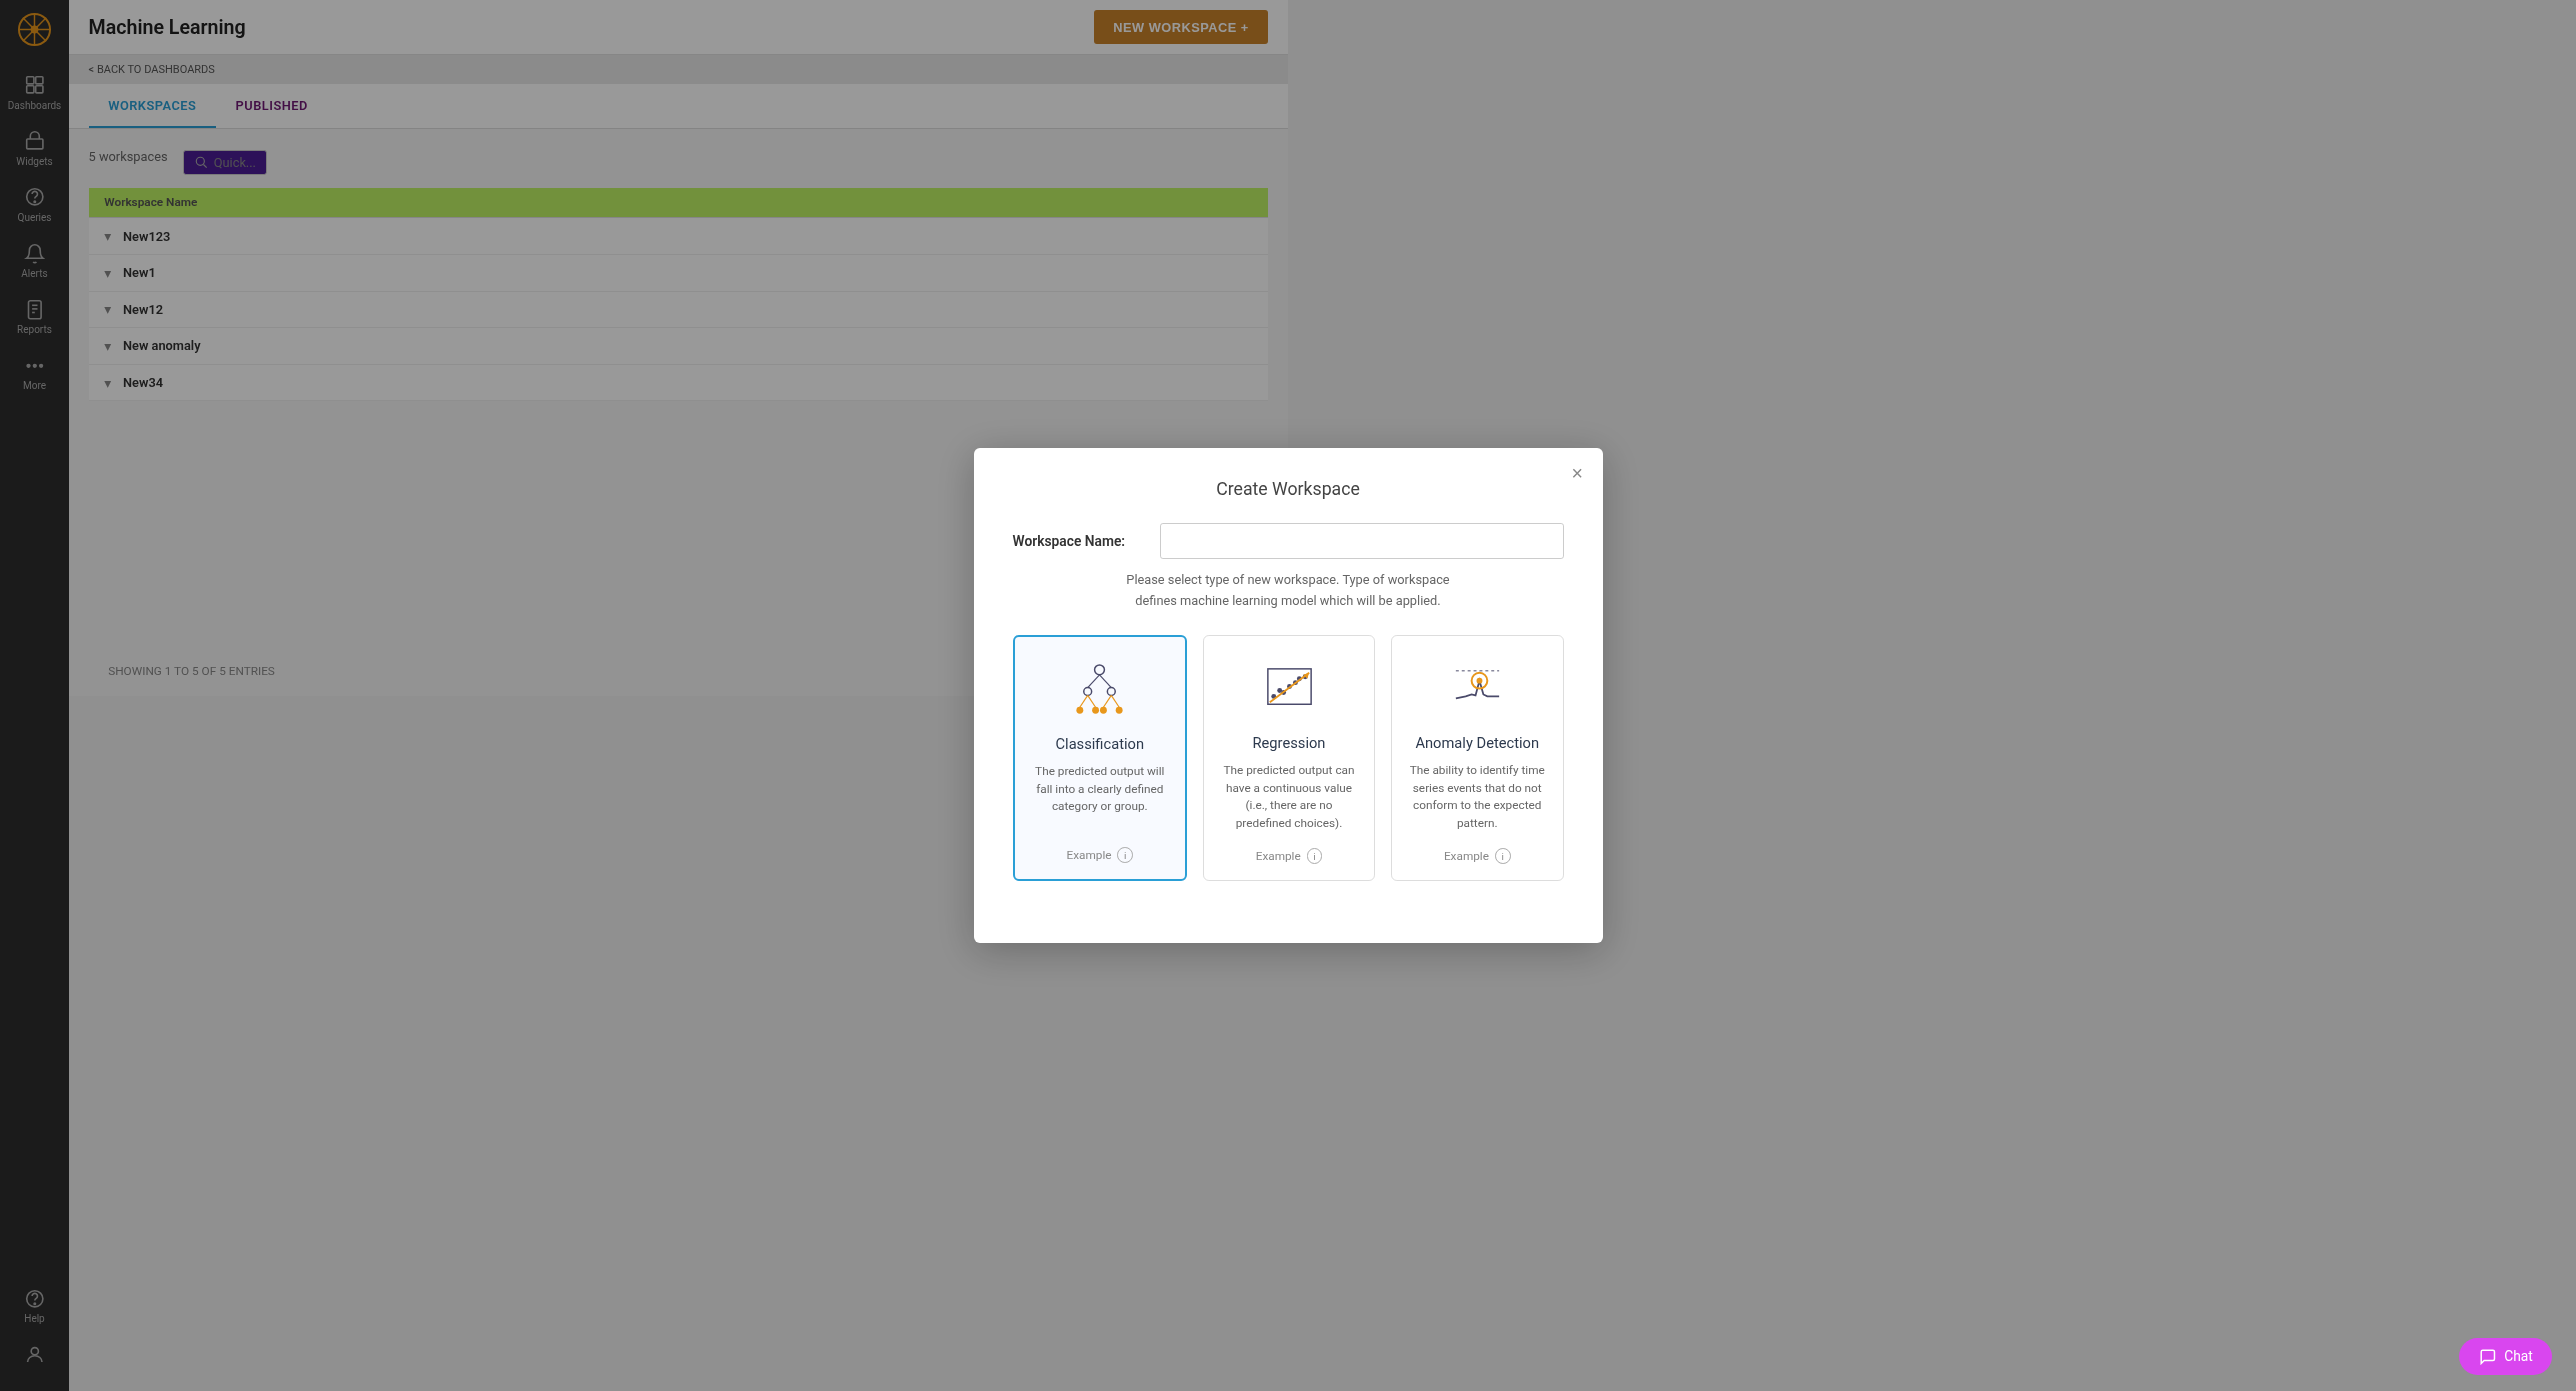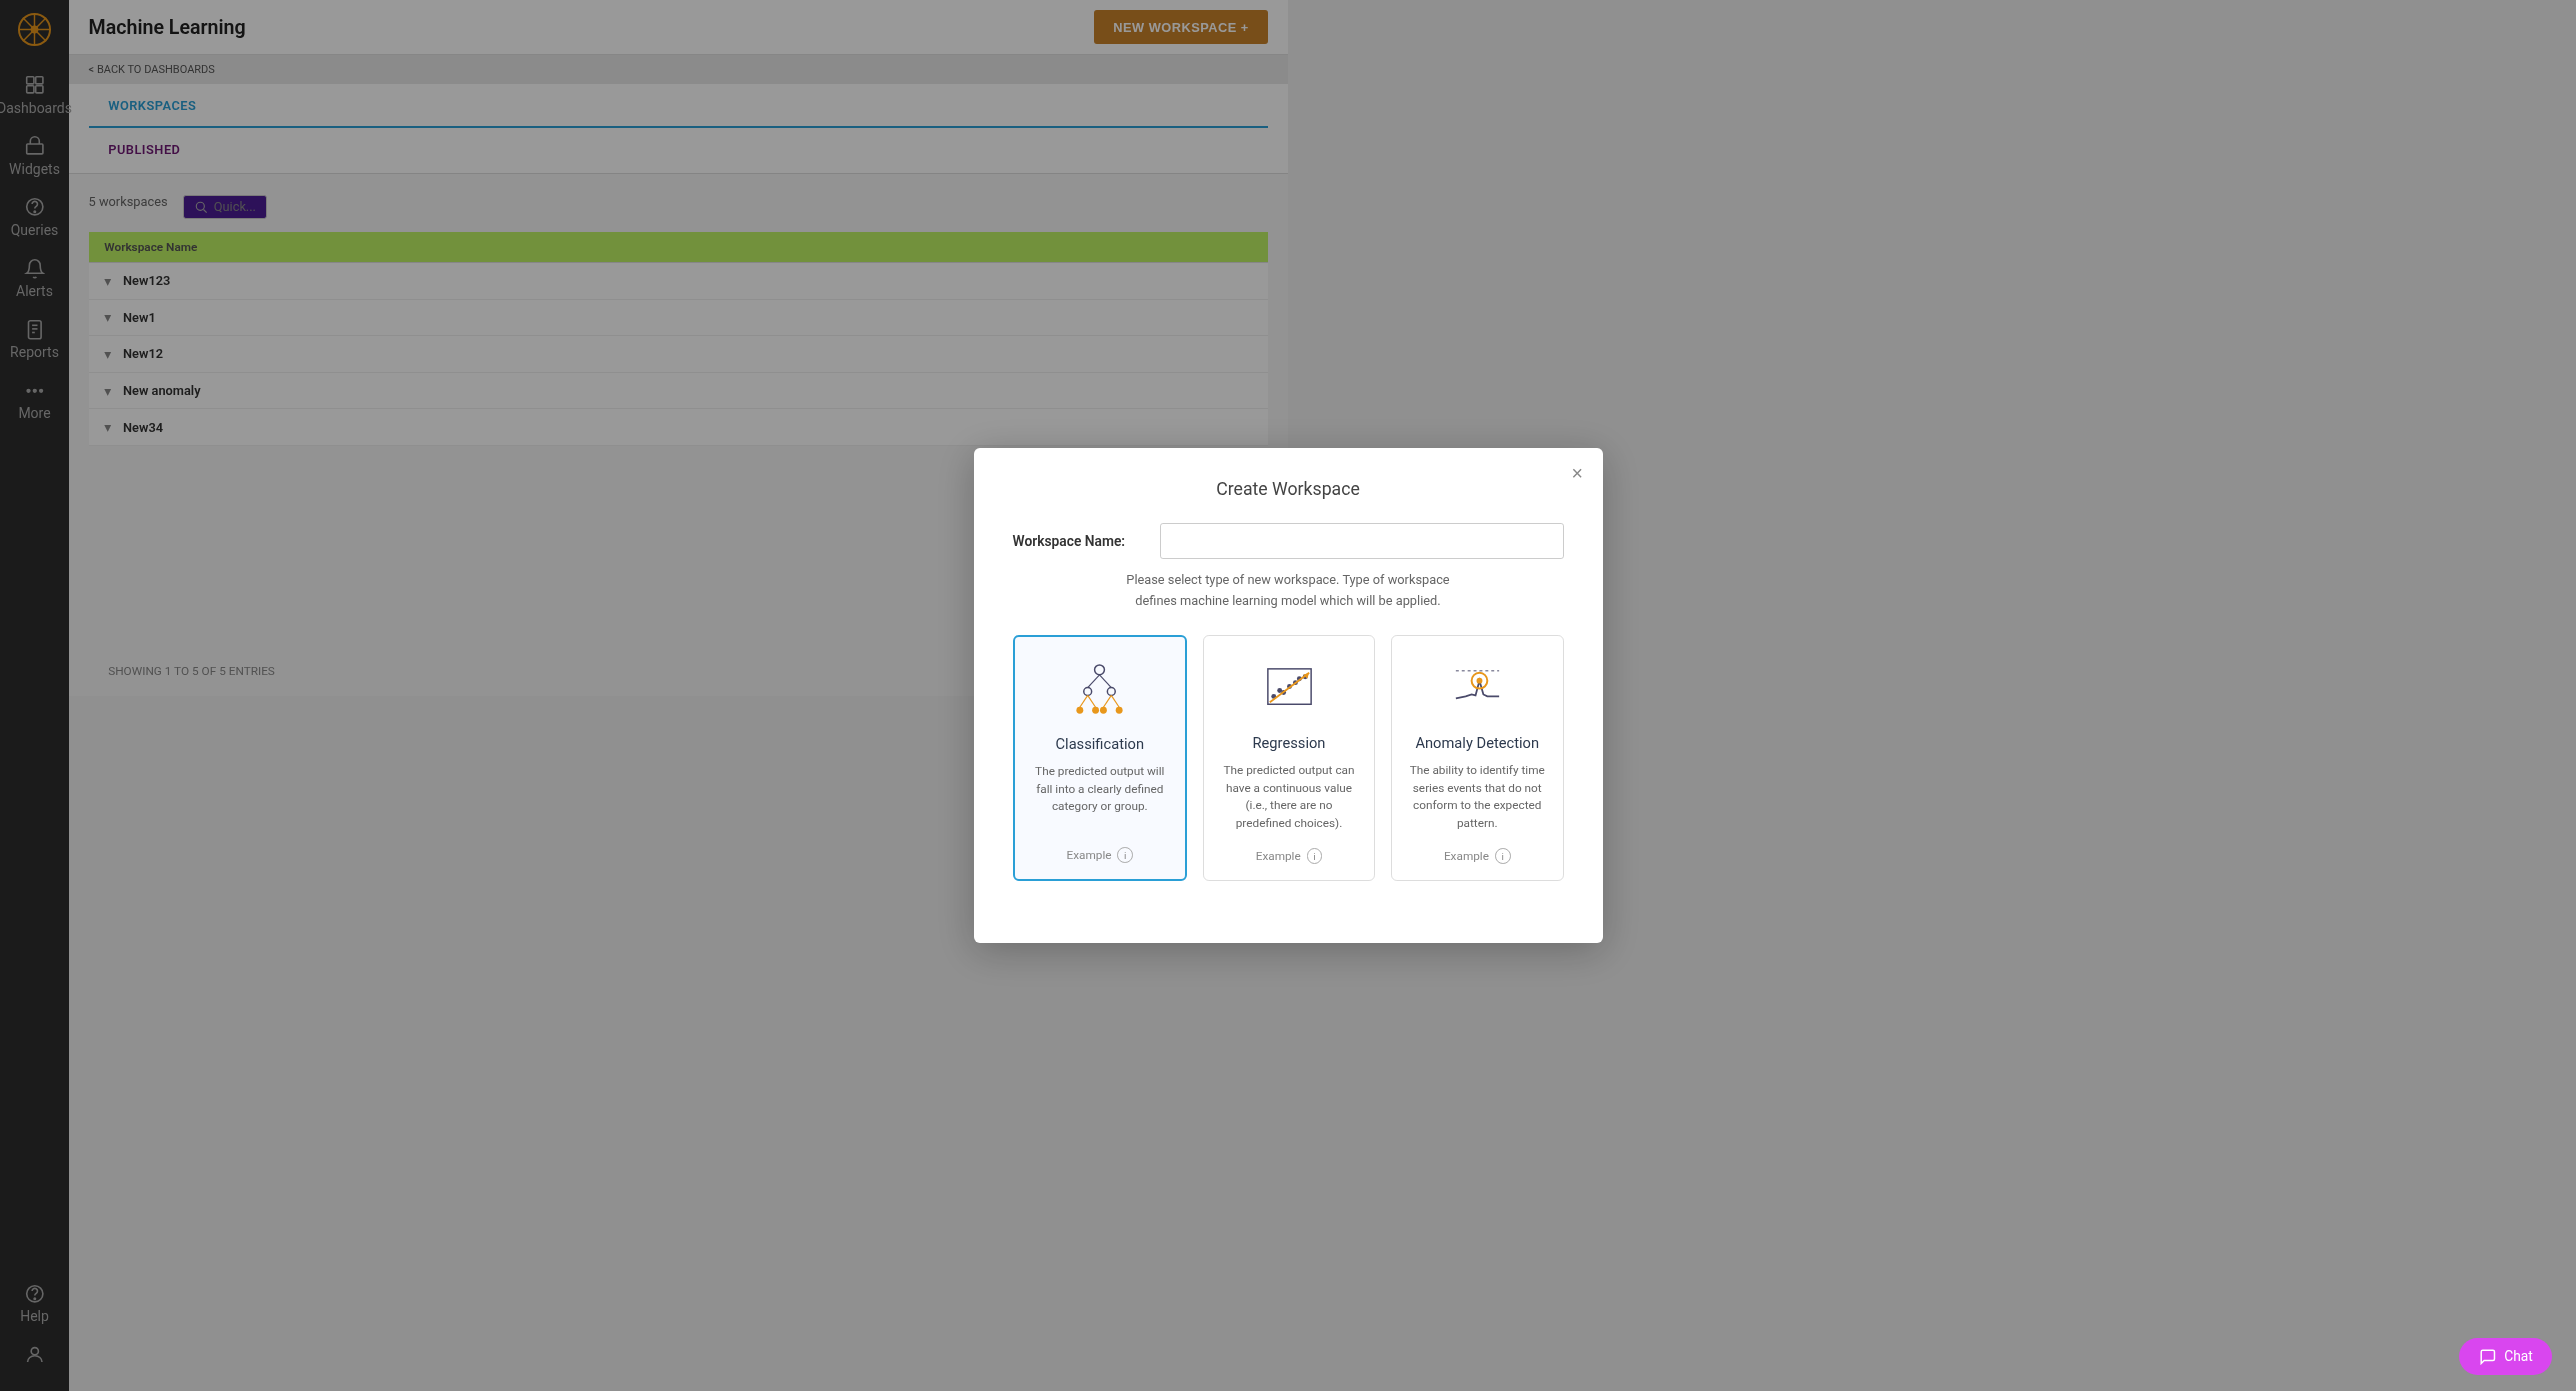--- a/index.html
+++ b/index.html
@@ -10,21 +10,21 @@
       position: fixed; left: 0; top: 0; width: 69px; height: 100%;
       background: #2d2d2d; display: flex; flex-direction: column; align-items: center;
       padding-top: 9.8px; z-index: 10;
     }
     .sidebar-logo {
       width: 39px; height: 39px; margin-bottom: 15.7px; display: flex; align-items: center; justify-content: center;
     }
     .sidebar-logo svg { width: 35px; height: 35px; }
     .sidebar-item {
       display: flex; flex-direction: column; align-items: center; justify-content: center;
-      width: 100%; padding: 9.8px 3.9px; cursor: pointer; color: #aaa; font-size: 14px; gap: 3.9px;
+      width: 100%; padding: 9.8px 3.9px; cursor: pointer; color: #aaa; font-size: 10px; gap: 3.9px;
     }
     .sidebar-item svg { width: 21.6px; height: 21.6px; }
     .sidebar-bottom { margin-top: auto; padding-bottom: 15.7px; }
 
     
     .main {
       margin-left: 69px; height: 100%; display: flex; flex-direction: column; background: #f5f5f5;
     }
 
     
@@ -38,21 +38,21 @@
       font-size: 12.8px; font-weight: 700; cursor: pointer; border-radius: 2.9px; letter-spacing: 0.5px;
     }
 
     
     .back-bar {
       background: #e8e8e8; padding: 7.9px 19.6px; font-size: 11px; color: #555; cursor: pointer;
     }
 
     
     .tabs {
-      background: #fff; border-bottom: 1px solid #ddd; display: flex; padding: 0 19.6px; flex-direction: column;
+      background: #fff; border-bottom: 1px solid #ddd; display: flex; padding: 0 19.6px;
     }
     .tab {
       padding: 13.8px 19.6px; font-size: 12.8px; font-weight: 600; cursor: pointer;
       color: #701a75; border-bottom: 2.9px solid transparent; letter-spacing: 0.5px;
     }
     .tab.active { color: #2a9fd6; border-bottom-color: #2a9fd6; }
 
     
     .content { padding: 19.6px; flex: 1; overflow: auto; }
     .workspaces-info { font-size: 12.8px; color: #666; margin-bottom: 11.8px; }

